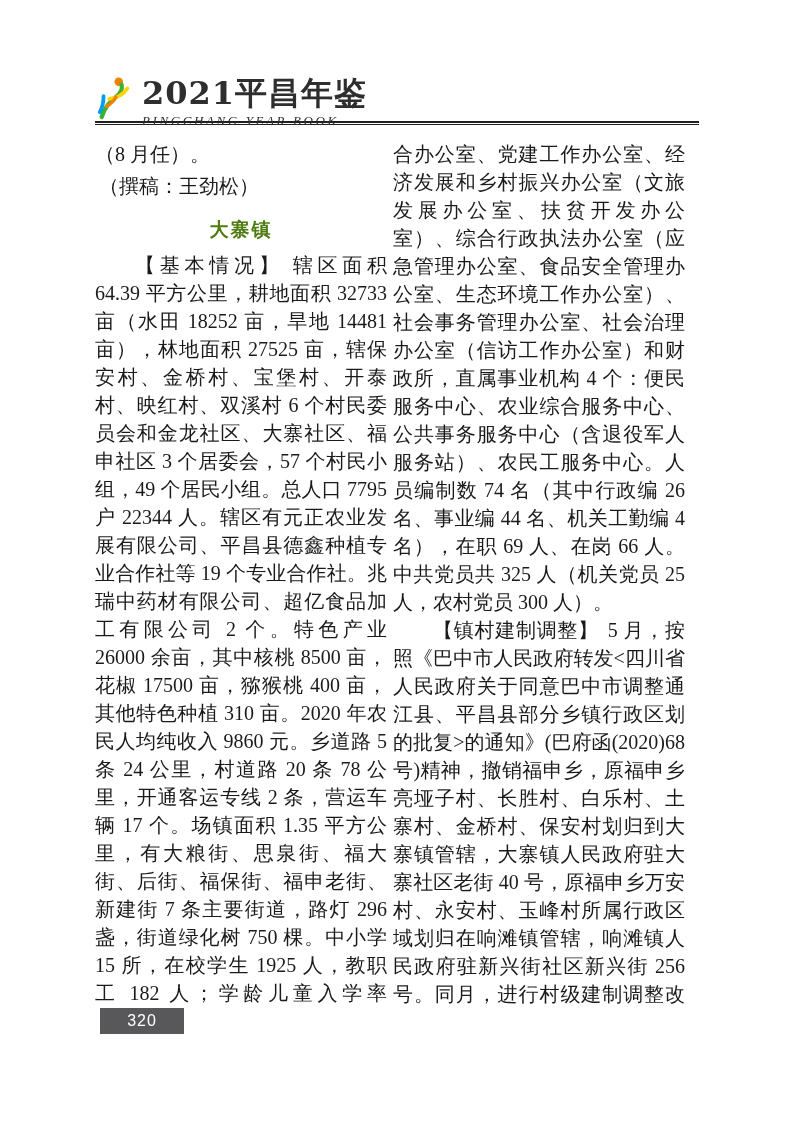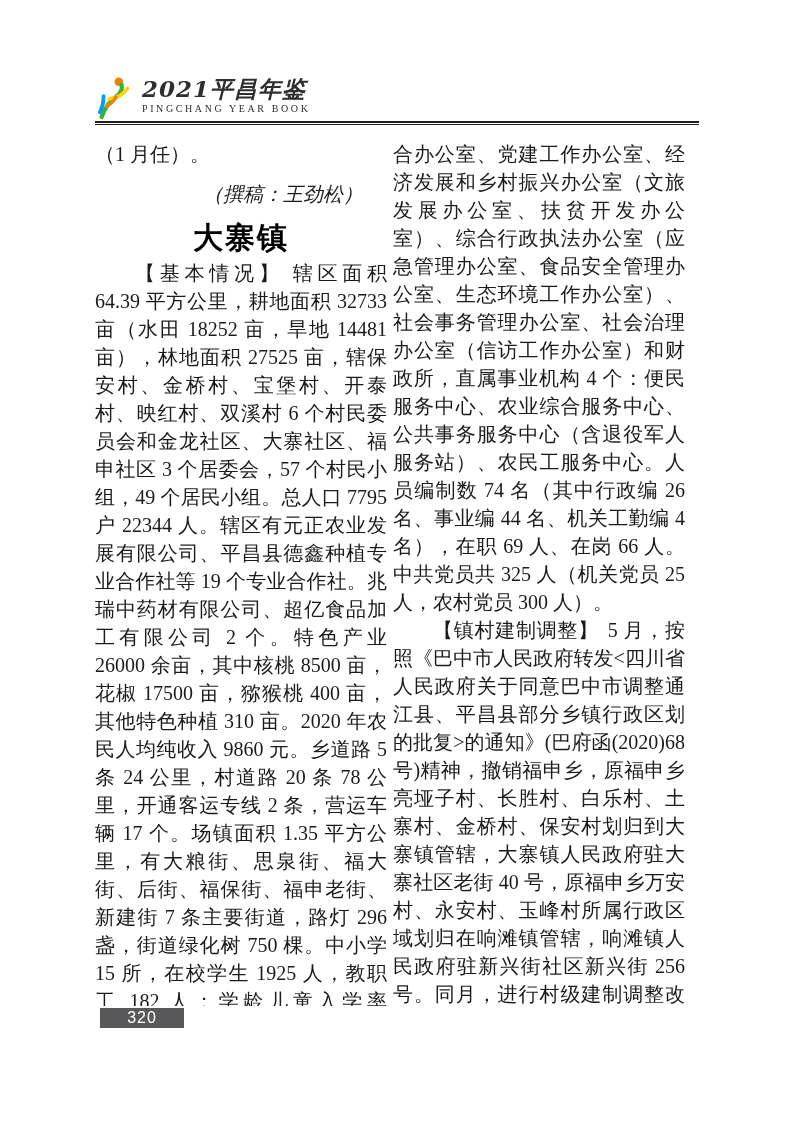--- a/index.html
+++ b/index.html
@@ -19,58 +19,59 @@
     overflow:hidden;
     font-family:"Liberation Serif","DejaVu Serif",serif;
     color:#1a1a1a;
   }
   
   .header{position:absolute;left:95px;top:74px;width:604px;}
   .brand{display:flex;align-items:flex-start;gap:9px;height:46px;}
   .logo{width:38px;height:46px;flex:0 0 auto;}
   .brand-text{display:flex;flex-direction:column;justify-content:flex-start;padding-top:2px;}
   .brand-title{
-    font-size:23px;font-weight:bold;font-style:italic;
+    font-size:32px;font-weight:bold;
     letter-spacing:1px;color:#2e2e2e;line-height:1.1;
     font-family:"DejaVu Serif","Liberation Serif",serif;
   }
   .brand-subtitle{
-    font-size:10px;letter-spacing:2.6px;color:#2e2e2e;margin-top:2px;
+    font-size:13px;letter-spacing:2.6px;color:#2e2e2e;margin-top:2px;
     font-family:"Liberation Serif","DejaVu Serif",serif;
+    font-style:italic;
   }
   .rule-thick{height:2px;background:var(--rule);margin-top:1px;}
   .rule-thin{height:1px;background:var(--rule);margin-top:1px;}
   
   .col{
     position:absolute;top:140px;width:292px;
     font-size:20px;line-height:28px;
     text-align:justify;
   }
   .col-left{left:95px;height:866px;overflow:hidden;}
   .col-right{left:393px;height:866px;overflow:hidden;}
   .opening{margin:0;}
-  .byline{margin:12px;text-align:right;padding-right:12px;font-style:italic;}
+  .byline{margin:4px;padding-right:12px;}
   .town-heading{
     margin:16px 0 7px 0;text-align:center;
-    font-size:30px;font-weight:700;letter-spacing:2px;
+    font-size:19px;font-weight:700;letter-spacing:2px;
     font-family:Liberation Sans, sans-serif;
-    color:#000000;
+    color:#4d7c0f;
   }
   .body{margin:0;text-indent:2em;}
   .no-indent{text-indent:0;}
   .clamp{max-height:756px;overflow:hidden;}
   .entry-label{
     font-weight:400;
     font-family:"Liberation Sans","DejaVu Sans",sans-serif;
     margin-right:0.45em;
   }
   
   .page-number{
     position:absolute;left:100px;top:1008px;
-    width:84px;height:20px;
+    width:84px;height:26px;
     background:var(--page-number-bg);
     color:#ffffff;
     display:flex;align-items:center;justify-content:center;
     font-size:16px;letter-spacing:1px;
     font-family:"Liberation Sans","DejaVu Sans",sans-serif;
   }
 </style>
 </head>
 <body>
 
@@ -88,21 +89,21 @@
       <div class="brand-text">
         <div class="brand-title">2021平昌年鉴</div>
         <div class="brand-subtitle">PINGCHANG YEAR BOOK</div>
       </div>
     </div>
     <div class="rule-thick"></div>
     <div class="rule-thin"></div>
   </header>
 
   <section class="col col-left">
-    <p class="opening">（1 月任）。</p>
+    <p class="opening">（8 月任）。</p>
     <p class="byline">（撰稿：王劲松）</p>
     <h2 class="town-heading">大寨镇</h2>
     <p class="body clamp"><span class="entry-label">【基本情况】</span><span>辖区面积 64.39 平方公里，耕地面积 32733 亩（水田 18252 亩，旱地 14481 亩），林地面积 27525 亩，辖保安村、金桥村、宝堡村、开泰村、映红村、双溪村 6 个村民委员会和金龙社区、大寨社区、福申社区 3 个居委会，57 个村民小组，49 个居民小组。总人口 7795 户 22344 人。辖区有元正农业发展有限公司、平昌县德鑫种植专业合作社等 19 个专业合作社。兆瑞中药材有限公司、超亿食品加工有限公司 2 个。特色产业 26000 余亩，其中核桃 8500 亩，花椒 17500 亩，猕猴桃 400 亩，其他特色种植 310 亩。2020 年农民人均纯收入 9860 元。乡道路 5 条 24 公里，村道路 20 条 78 公里，开通客运专线 2 条，营运车辆 17 个。场镇面积 1.35 平方公里，有大粮街、思泉街、福大街、后街、福保街、福申老街、新建街 7 条主要街道，路灯 296 盏，街道绿化树 750 棵。中小学 15 所，在校学生 1925 人，教职工 182 人；学龄儿童入学率 100%；幼儿园学生 292 人，教职工 13 人。文化站 2 个，社区文化活动中心 1 处，文化广场 1 个。9 个村居通有线电视。医疗卫生服务机构 26 个，其中卫生院 3 个，卫生室 23 个，病床 112 张，卫生技术人员 76 人。设置党政综合办事机构 7 个：党政综</span></p>
   </section>
 
   <section class="col col-right">
     <p class="body no-indent">合办公室、党建工作办公室、经济发展和乡村振兴办公室（文旅发展办公室、扶贫开发办公室）、综合行政执法办公室（应急管理办公室、食品安全管理办公室、生态环境工作办公室）、社会事务管理办公室、社会治理办公室（信访工作办公室）和财政所，直属事业机构 4 个：便民服务中心、农业综合服务中心、公共事务服务中心（含退役军人服务站）、农民工服务中心。人员编制数 74 名（其中行政编 26 名、事业编 44 名、机关工勤编 4 名），在职 69 人、在岗 66 人。中共党员共 325 人（机关党员 25 人，农村党员 300 人）。</p>
     <p class="body"><span class="entry-label">【镇村建制调整】</span><span>5 月，按照《巴中市人民政府转发&lt;四川省人民政府关于同意巴中市调整通江县、平昌县部分乡镇行政区划的批复&gt;的通知》(巴府函(2020)68 号)精神，撤销福申乡，原福申乡亮垭子村、长胜村、白乐村、土寨村、金桥村、保安村划归到大寨镇管辖，大寨镇人民政府驻大寨社区老街 40 号，原福申乡万安村、永安村、玉峰村所属行政区域划归在响滩镇管辖，响滩镇人民政府驻新兴街社区新兴街 256 号。同月，进行村级建制调整改革，根据《平昌县人民政府关于福申乡村级建制调整改革方案的批复》(平昌府函(2020)51 号)精神，亮垭子村、土寨村、长胜村、白乐村合并，设立福申社区，办公地点驻原亮垭子村。金桥村、万安村、永安村、玉峰村、保安村不作调整。根据《平昌县人民政府关于大寨</span></p>
   </section>
 

